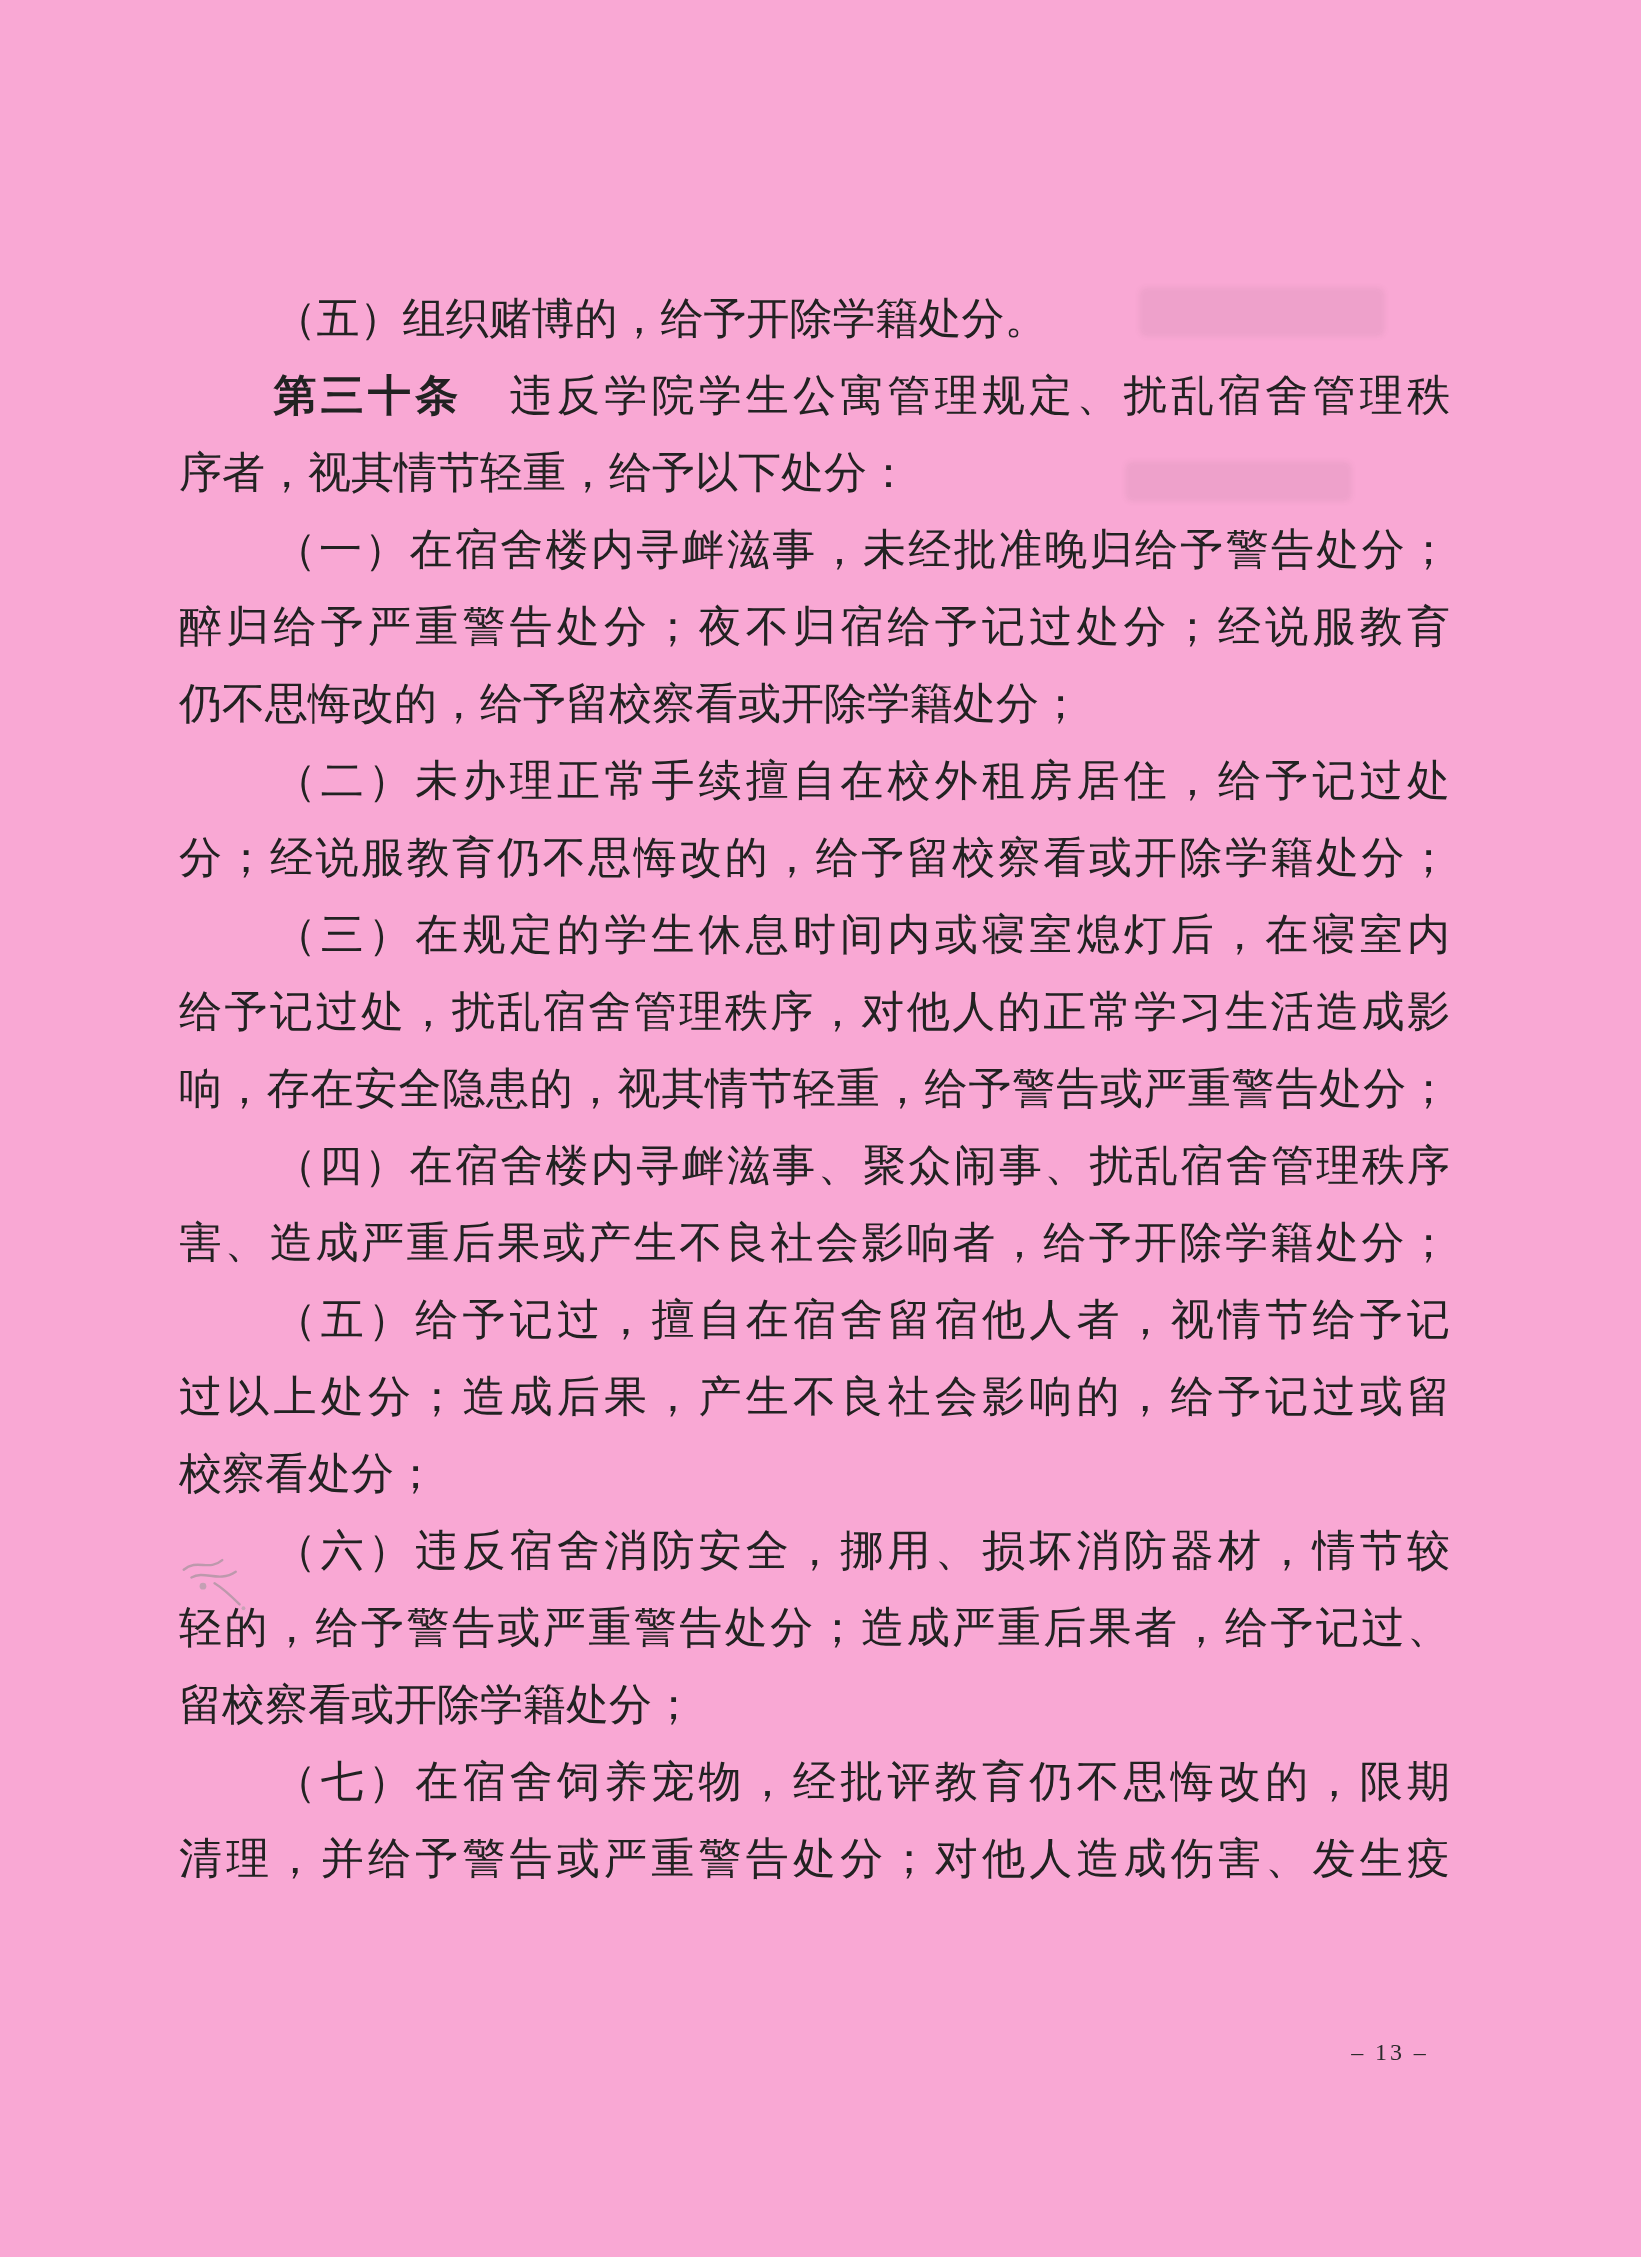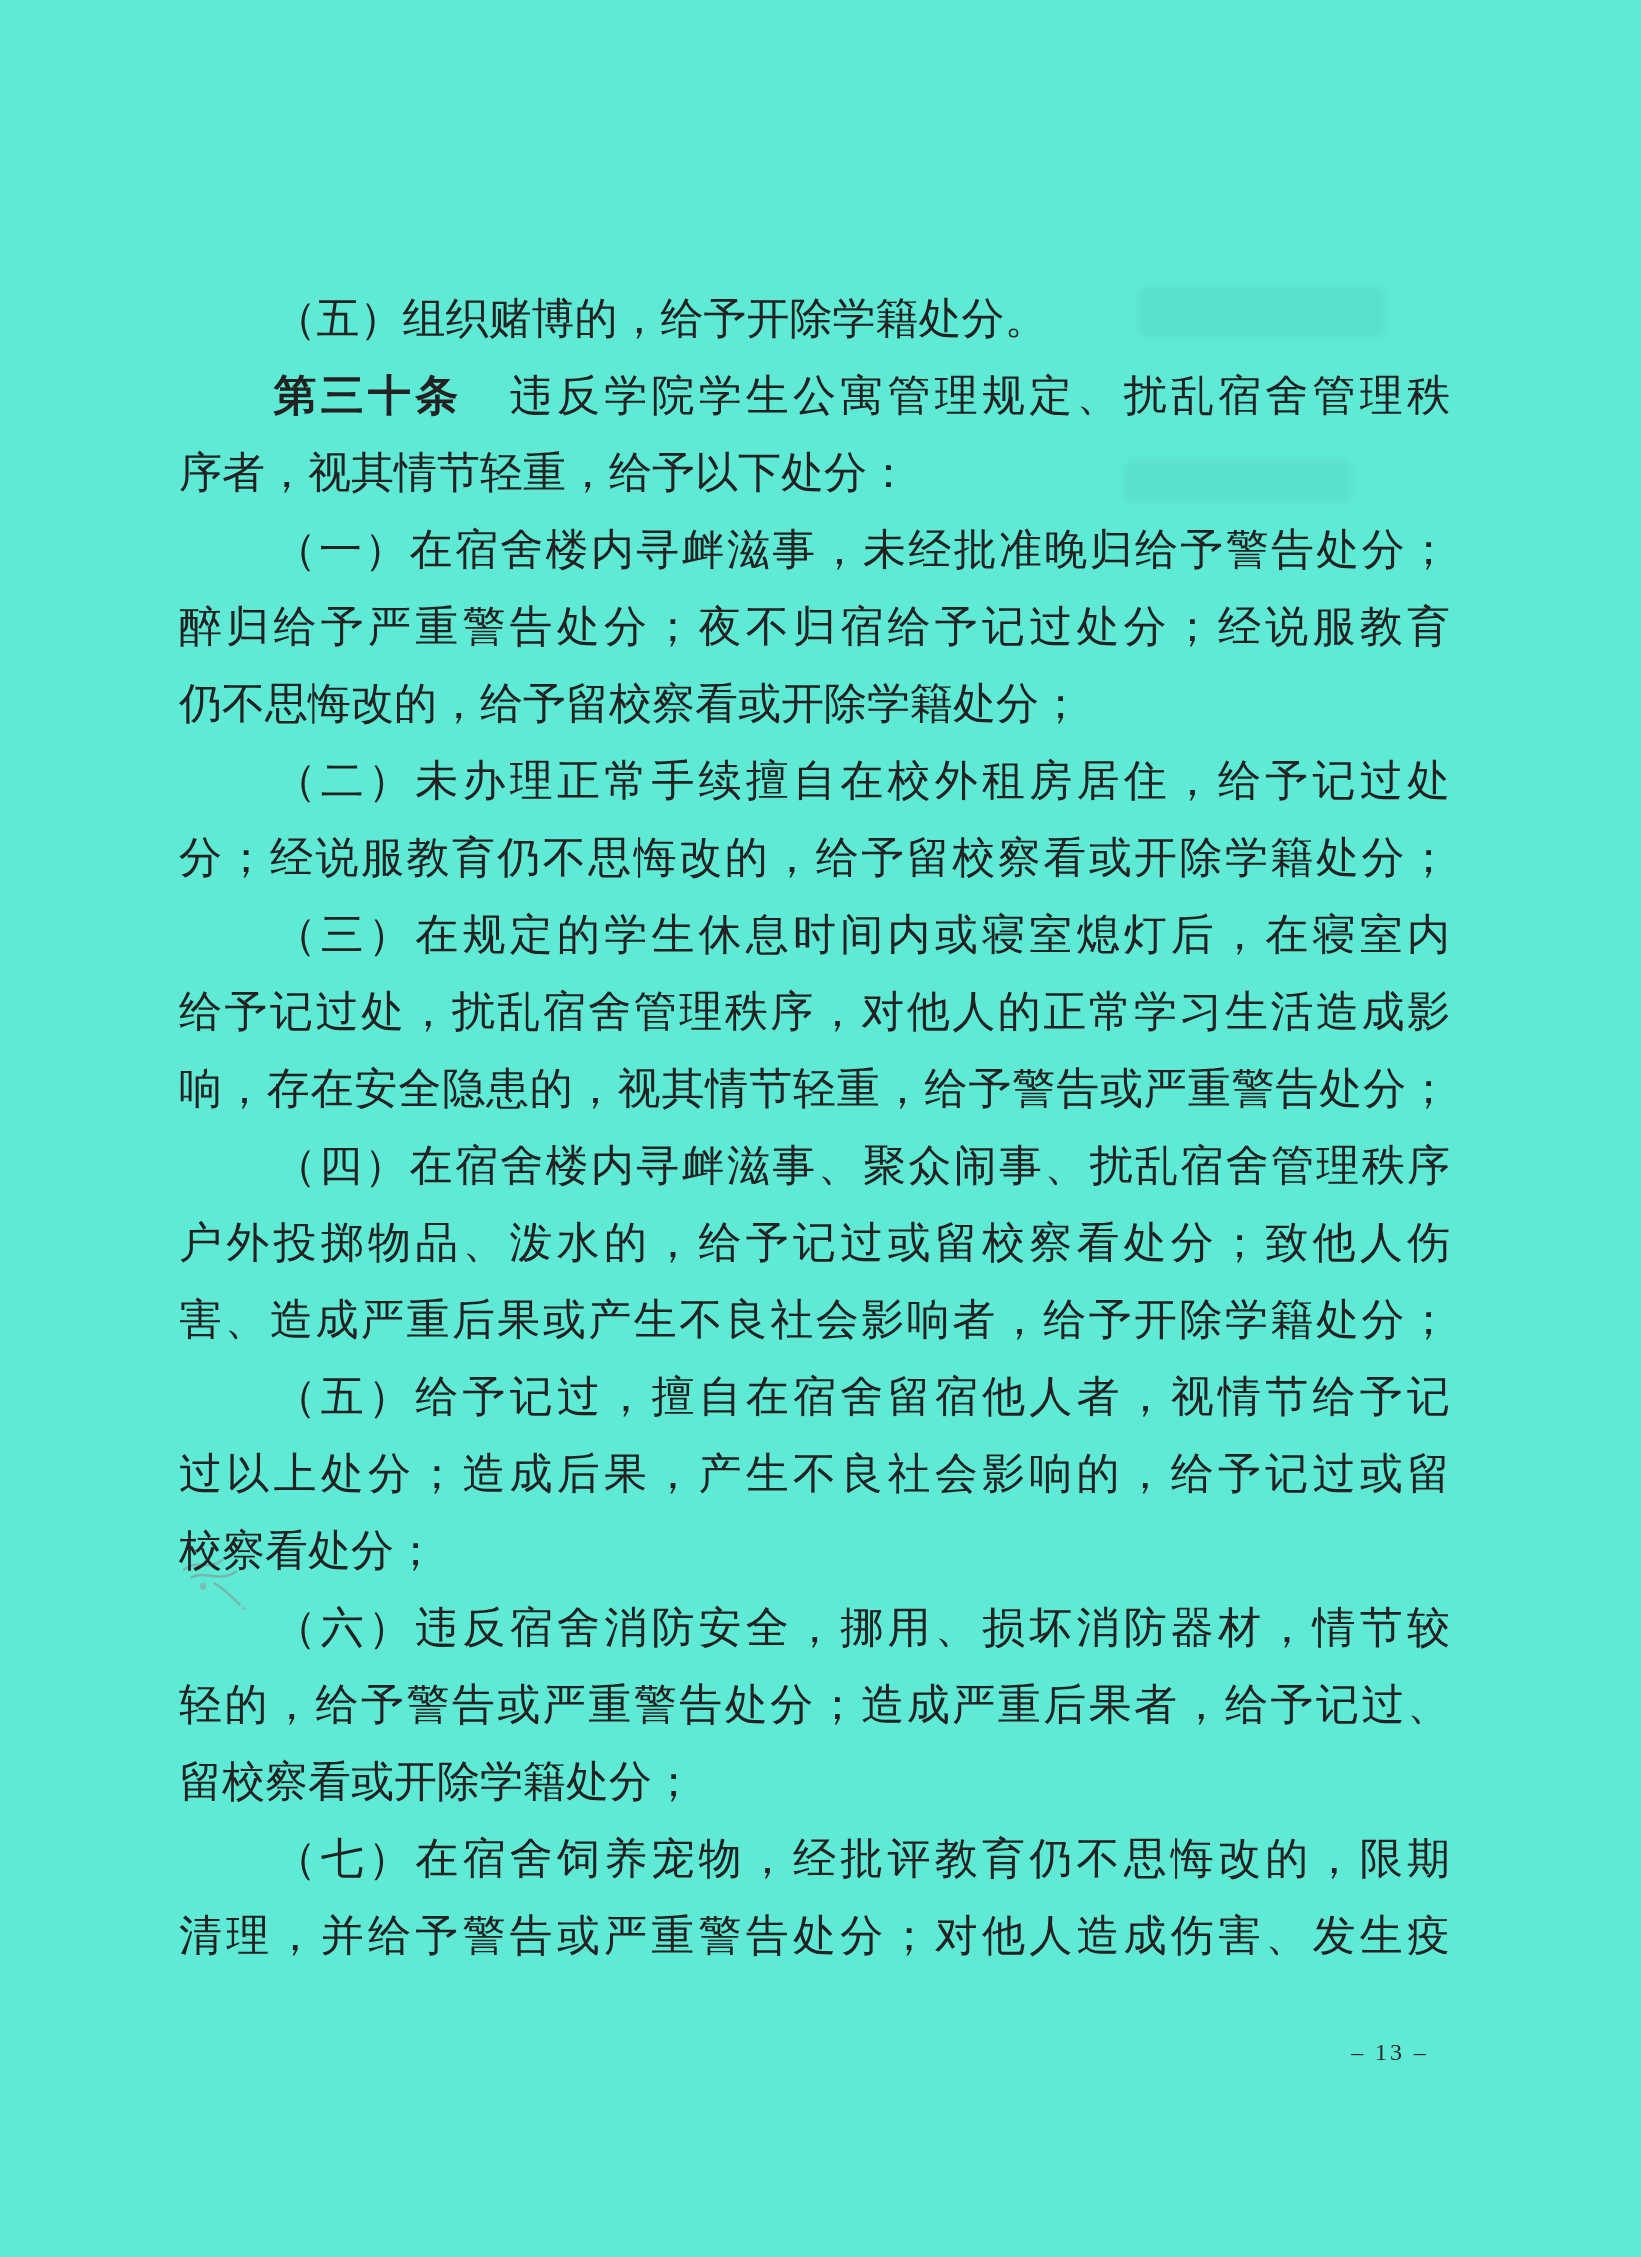--- a/index.html
+++ b/index.html
@@ -5,21 +5,21 @@
   html, body { margin: 0; padding: 0; }
   body {
     width: 1641px; height: 2257px;
     background: #ffffff;
     font-family: "Liberation Serif", serif;
     overflow: hidden;
   }
   .page {
     position: relative;
     width: 1641px; height: 2257px;
-    background: #5eead4;
+    background: #f9a8d4;
   }
   .textblock {
     position: absolute;
     left: 179px; top: 280px;
     width: 1271px;
   }
   .line {
     height: 77px;
     line-height: 77px;
     font-size: 43px;
@@ -79,21 +79,20 @@
       <div class="line"><span class="seg">序者，视其情节轻重，给予以下处分：</span></div>
       <div class="line indent justify"><span class="seg">（一）在宿舍楼内寻衅滋事，未经批准晚归给予警告处分；</span></div>
       <div class="line justify"><span class="seg">醉归给予严重警告处分；夜不归宿给予记过处分；经说服教育</span></div>
       <div class="line"><span class="seg">仍不思悔改的，给予留校察看或开除学籍处分；</span></div>
       <div class="line indent justify"><span class="seg">（二）未办理正常手续擅自在校外租房居住，给予记过处</span></div>
       <div class="line justify"><span class="seg">分；经说服教育仍不思悔改的，给予留校察看或开除学籍处分；</span></div>
       <div class="line indent justify"><span class="seg">（三）在规定的学生休息时间内或寝室熄灯后，在寝室内</span></div>
       <div class="line justify"><span class="seg">给予记过处，扰乱宿舍管理秩序，对他人的正常学习生活造成影</span></div>
       <div class="line justify"><span class="seg">响，存在安全隐患的，视其情节轻重，给予警告或严重警告处分；</span></div>
       <div class="line indent justify"><span class="seg">（四）在宿舍楼内寻衅滋事、聚众闹事、扰乱宿舍管理秩序</span></div>
-      <div class="line justify"><span class="seg">户外投掷物品、泼水的，给予记过或留校察看处分；致他人伤</span></div>
       <div class="line justify"><span class="seg">害、造成严重后果或产生不良社会影响者，给予开除学籍处分；</span></div>
       <div class="line indent justify"><span class="seg">（五）给予记过，擅自在宿舍留宿他人者，视情节给予记</span></div>
       <div class="line justify"><span class="seg">过以上处分；造成后果，产生不良社会影响的，给予记过或留</span></div>
       <div class="line"><span class="seg">校察看处分；</span></div>
       <div class="line indent justify"><span class="seg">（六）违反宿舍消防安全，挪用、损坏消防器材，情节较</span></div>
       <div class="line justify"><span class="seg">轻的，给予警告或严重警告处分；造成严重后果者，给予记过、</span></div>
       <div class="line"><span class="seg">留校察看或开除学籍处分；</span></div>
       <div class="line indent justify"><span class="seg">（七）在宿舍饲养宠物，经批评教育仍不思悔改的，限期</span></div>
       <div class="line justify"><span class="seg">清理，并给予警告或严重警告处分；对他人造成伤害、发生疫</span></div>
     </div>

